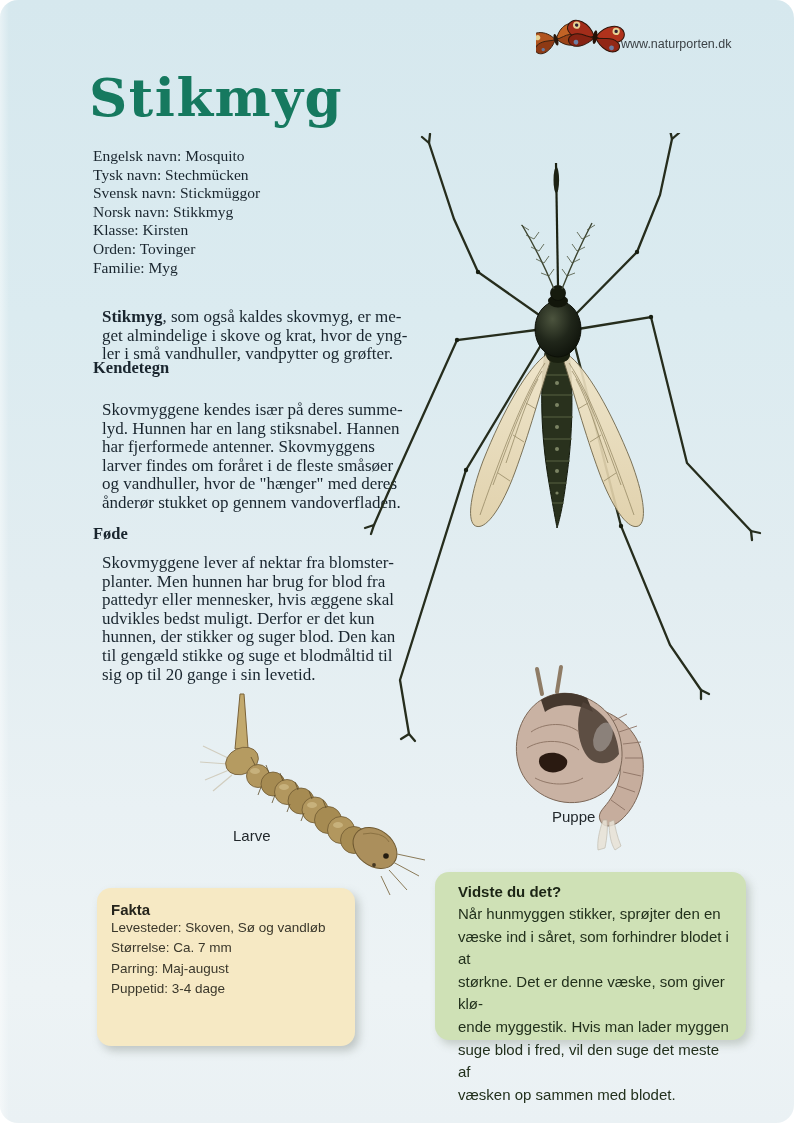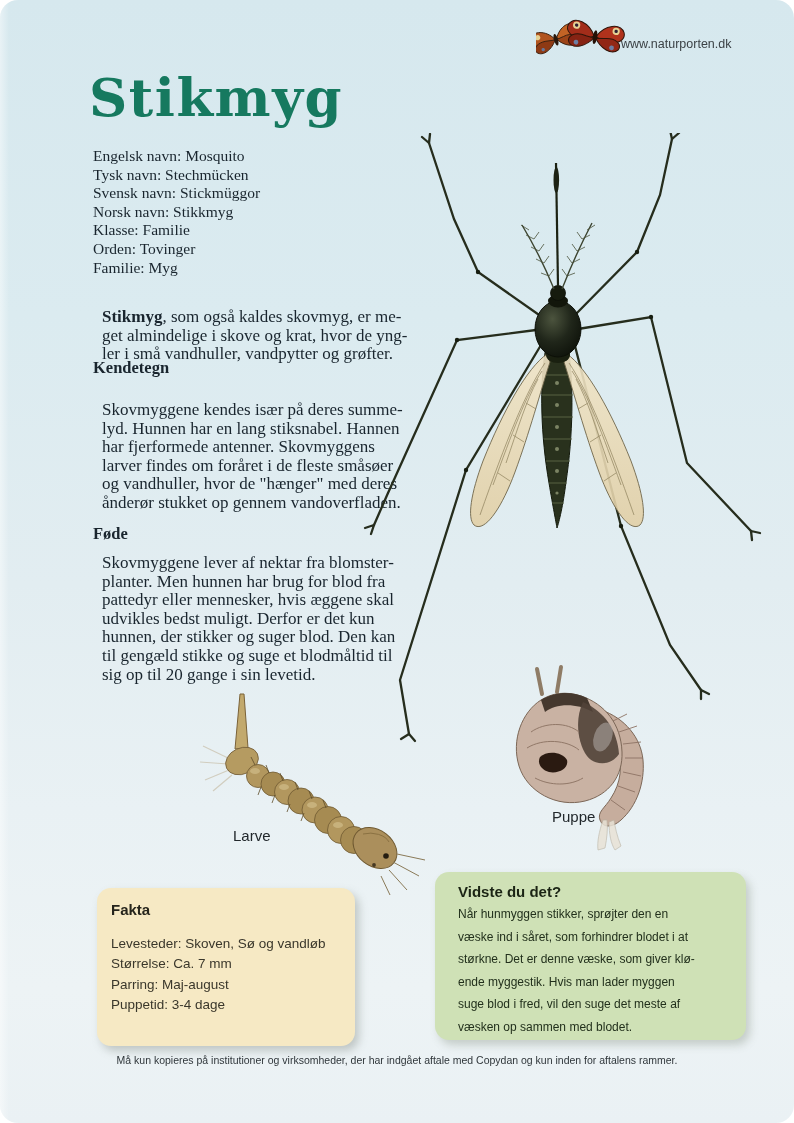--- a/index.html
+++ b/index.html
@@ -34,30 +34,30 @@
   .illu { position:absolute; }
 
   .img-label { position:absolute; font-family:"Liberation Sans",sans-serif;
                font-size:15px; color:var(--labelText,#22282c); }
 
   .fakta-box { position:absolute; left:97px; top:888px; width:258px; height:158px;
                box-sizing:border-box; padding:13px 2px 0 14px;
                background:var(--faktaBg,#f6e9c4); border-radius:14px;
                box-shadow:4px 5px 9px rgba(110,118,110,.35);
                font-family:"Liberation Sans",sans-serif; color:var(--faktaText,#3a372b); }
-  .fakta-box .bh { font-size:15px; font-weight:700; margin-bottom:16px; color:#26251c; }
+  .fakta-box .bh { font-size:15px; font-weight:700; margin-bottom:0; color:#26251c; }
   .fakta-box .row { font-size:13.5px; line-height:20.4px; }
 
   .know-box { position:absolute; left:435px; top:872px; width:311px; height:168px;
               box-sizing:border-box; padding:11px 12px 0 23px;
               background:var(--knowBg,#cfe1b6); border-radius:14px;
               box-shadow:4px 5px 9px rgba(105,118,100,.3);
               font-family:"Liberation Sans",sans-serif; color:var(--knowText,#22301c); }
   .know-box .bh { font-size:15px; font-weight:700; margin-bottom:3px; color:#1b2414; }
-  .know-box .kt { font-size:12px; line-height:22.6px; white-space:pre-line; }
+  .know-box .kt { font-size:15px; line-height:22.6px; white-space:pre-line; }
 
   .footer { position:absolute; left:0; width:100%; text-align:center;
             font-family:"Liberation Sans",sans-serif; color:var(--footerText,#2f363a); }
   .f1 { top:1054px; font-size:10.5px; }
   .f2 { top:1072px; font-size:10.5px; }
 </style>
 </head>
 <body>
 
 <div class="page">
@@ -95,21 +95,21 @@
   </div>
   <div class="site">www.naturporten.dk</div>
 
   <h1 class="title">Stikmyg</h1>
 
   <div class="names">
     <div><span>Engelsk navn:</span> <b>Mosquito</b></div>
     <div><span>Tysk navn:</span> <b>Stechmücken</b></div>
     <div><span>Svensk navn:</span> <b>Stickmüggor</b></div>
     <div><span>Norsk navn:</span> <b>Stikkmyg</b></div>
-    <div><span>Klasse:</span> <b>Familie</b></div>
+    <div><span>Klasse:</span> <b>Kirsten</b></div>
     <div><span>Orden:</span> <b>Tovinger</b></div>
     <div><span>Familie:</span> <b>Myg</b></div>
   </div>
 
   <p class="para" style="top:299px"><strong>Stikmyg</strong><span>, som også kaldes skovmyg, er me-
 get almindelige i skove og krat, hvor de yng-
 ler i små vandhuller, vandpytter og grøfter.</span></p>
 
   <h2 class="h" style="top:358px">Kendetegn</h2>
   <p class="para" style="top:392px">Skovmyggene kendes især på deres summe-
@@ -316,14 +316,13 @@
   <div class="know-box">
     <div class="bh">Vidste du det?</div>
     <div class="kt">Når hunmyggen stikker, sprøjter den en
 væske ind i såret, som forhindrer blodet i at
 størkne. Det er denne væske, som giver klø-
 ende myggestik. Hvis man lader myggen
 suge blod i fred, vil den suge det meste af
 væsken op sammen med blodet.</div>
   </div>
 
-  <div class="footer f1">Må kun kopieres på institutioner og virksomheder, der har indgået aftale med Copydan og kun inden for aftalens rammer.</div>
 </div>
 
 </body></html>

